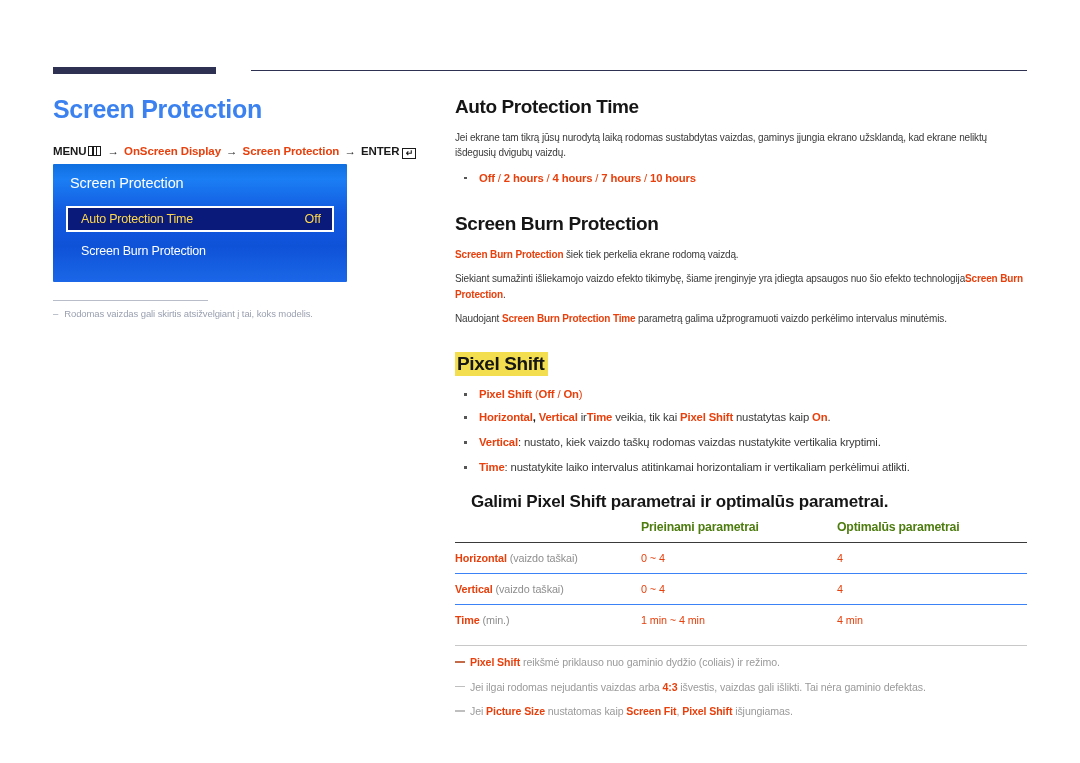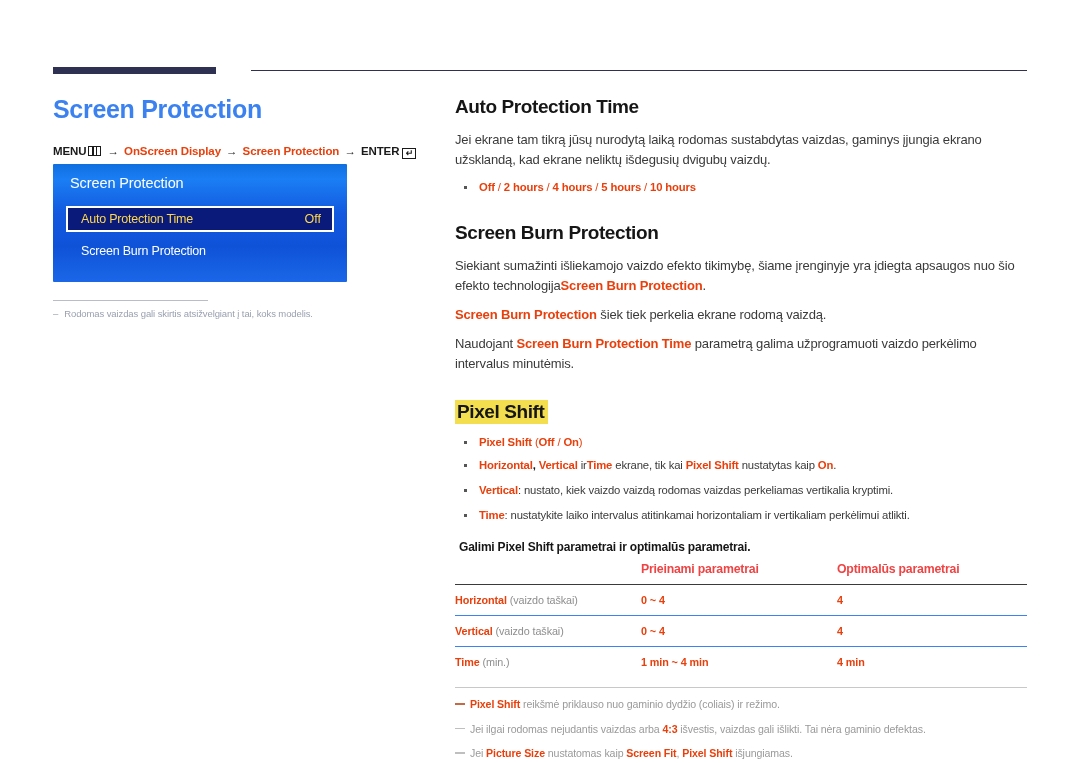--- a/index.html
+++ b/index.html
@@ -190,21 +190,21 @@
     margin: 0 0 12px 0;
     line-height: 1.15;
   }
   .h2.spaced { margin-top: 26px; }
   .h2-hl {
     display: inline;
     background: #f2de4e;
     padding: 1px 4px 2px 2px;
   }
   .para {
-    font-size: 13px;
+    font-size: 10px;
     line-height: 1.55;
     color: #3a3a3a;
     margin: 0 0 9px 0;
     letter-spacing: -0.15px;
   }
   .accent { color: #e8400d; font-weight: bold; }
   .accent-plain { color: #e8400d; }
   .bold-dark { color: #1a1a1a; font-weight: bold; }
 
   ul.bullets {
@@ -241,54 +241,54 @@
     content: "";
     position: absolute;
     left: 24px;
     top: 7px;
     width: 9px;
     height: 1.6px;
     background: #c46a46;
   }
 
   .subheading {
-    font-size: 12px;
+    font-size: 17px;
     font-weight: bold;
     color: #161616;
-    margin: 16px 0 8px 4px;
+    margin: 16px 0 8px 16px;
     letter-spacing: -0.2px;
   }
 
   
   table.params {
     width: 100%;
     border-collapse: collapse;
     table-layout: fixed;
   }
   table.params th {
     font-size: 12.3px;
     font-weight: bold;
-    color: #ef4444;
+    color: #4d7c0f;
     text-align: left;
     padding: 0 0 8px 0;
     letter-spacing: -0.2px;
   }
   table.params th.c0 { width: 186px; }
   table.params th.c1 { width: 196px; }
   table.params td {
     font-size: 10.8px;
     padding: 9px 0 9px 0;
     vertical-align: middle;
     border-top: 1px solid #3b82f6;
     letter-spacing: -0.1px;
   }
   table.params tr.first td { border-top: 1.6px solid #3a3a3a; }
   td .lbl { color: #e8400d; font-weight: bold; }
   td .unit { color: #8e8e8e; }
-  td .val { color: #e8400d; font-weight: bold; text-align: center; }
+  td .val { color: #e8400d; font-weight: normal; text-align: center; }
 
   .table-end-rule {
     margin-top: 10px;
     width: 100%;
     height: 1px;
     background: #c8c8c8;
   }
 
   .bottom-notes { margin-top: 9px; }
   .bnote {
@@ -351,36 +351,36 @@
       <span class="dash">–</span>
       <span>Rodomas vaizdas gali skirtis atsižvelgiant į tai, koks modelis.</span>
     </div>
   </div>
 
   <div class="right-col">
 
     <h2 class="h2">Auto Protection Time</h2>
     <p class="para">Jei ekrane tam tikrą jūsų nurodytą laiką rodomas sustabdytas vaizdas, gaminys įjungia ekrano užsklandą, kad ekrane neliktų išdegusių dvigubų vaizdų.</p>
     <ul class="bullets">
-      <li><span class="accent">Off</span><span class="accent-plain"> / </span><span class="accent">2 hours</span><span class="accent-plain"> / </span><span class="accent">4 hours</span><span class="accent-plain"> / </span><span class="accent">5 hours</span><span class="accent-plain"> / </span><span class="accent">10 hours</span></li>
+      <li><span class="accent">Off</span><span class="accent-plain"> / </span><span class="accent">2 hours</span><span class="accent-plain"> / </span><span class="accent">4 hours</span><span class="accent-plain"> / </span><span class="accent">7 hours</span><span class="accent-plain"> / </span><span class="accent">10 hours</span></li>
     </ul>
 
     <h2 class="h2 spaced">Screen Burn Protection</h2>
+    <p class="para"><span class="accent">Screen Burn Protection</span><span> šiek tiek perkelia ekrane rodomą vaizdą.</span></p>
     <p class="para"><span>Siekiant sumažinti išliekamojo vaizdo efekto tikimybę, šiame įrenginyje yra įdiegta apsaugos nuo šio efekto technologija</span><span class="accent">Screen Burn Protection</span><span>.</span></p>
-    <p class="para"><span class="accent">Screen Burn Protection</span><span> šiek tiek perkelia ekrane rodomą vaizdą.</span></p>
     <p class="para"><span>Naudojant </span><span class="accent">Screen Burn Protection Time</span><span> parametrą galima užprogramuoti vaizdo perkėlimo intervalus minutėmis.</span></p>
 
     <h2 class="h2 spaced"><span class="h2-hl">Pixel Shift</span></h2>
 
     <ul class="bullets">
       <li><span class="accent">Pixel Shift</span><span class="accent-plain"> (</span><span class="accent">Off</span><span class="accent-plain"> / </span><span class="accent">On</span><span class="accent-plain">)</span></li>
 
-      <li class="subnote"><span class="accent">Horizontal</span><span class="bold-dark">, </span><span class="accent">Vertical</span><span> ir</span><span class="accent">Time</span><span> ekrane, tik kai </span><span class="accent">Pixel Shift</span><span> nustatytas kaip </span><span class="accent">On</span><span>.</span></li>
-
-      <li><span class="accent">Vertical</span><span>: nustato, kiek vaizdo vaizdą rodomas vaizdas perkeliamas vertikalia kryptimi.</span></li>
+      <li class="subnote"><span class="accent">Horizontal</span><span class="bold-dark">, </span><span class="accent">Vertical</span><span> ir</span><span class="accent">Time</span><span> veikia, tik kai </span><span class="accent">Pixel Shift</span><span> nustatytas kaip </span><span class="accent">On</span><span>.</span></li>
+
+      <li><span class="accent">Vertical</span><span>: nustato, kiek vaizdo taškų rodomas vaizdas nustatykite vertikalia kryptimi.</span></li>
       <li><span class="accent">Time</span><span>: nustatykite laiko intervalus atitinkamai horizontaliam ir vertikaliam perkėlimui atlikti.</span></li>
     </ul>
 
     <div class="subheading">Galimi Pixel Shift parametrai ir optimalūs parametrai.</div>
 
     <table class="params">
       <thead>
         <tr>
           <th class="c0"></th>
           <th class="c1">Prieinami parametrai</th>

